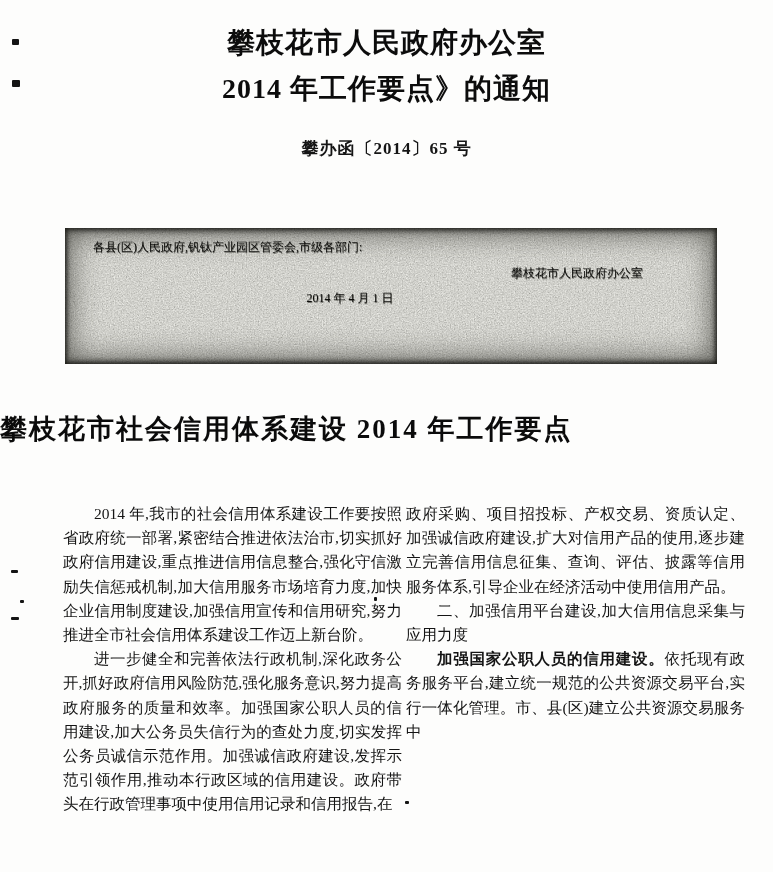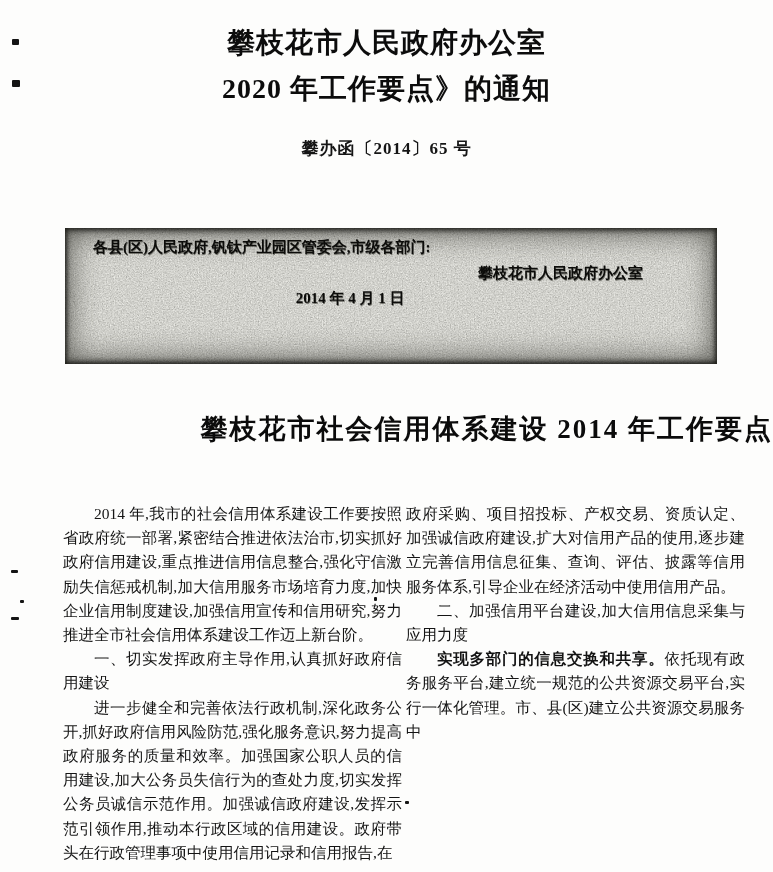--- a/index.html
+++ b/index.html
@@ -34,33 +34,33 @@
   .notice-edges {
     position: absolute; inset: 0; pointer-events: none;
     box-shadow: inset 0 0 28px 6px rgba(30,30,24,0.60),
                 inset 0 0 4px 1px rgba(10,10,8,0.75),
                 inset 0 3px 6px rgba(0,0,0,0.5),
                 inset 0 -3px 6px rgba(0,0,0,0.5);
   }
   .notice-content {
     position: relative; z-index: 2;
     padding: 7px 28px 0 28px;
-    font-size: 15px; line-height: 25.6px;
-    font-weight: 700; color: #0c0c0a;
+    font-size: 12px; line-height: 25.6px;
+    font-weight: 400; color: #0c0c0a;
     text-shadow: 0.6px 0.6px 0 rgba(45,45,38,0.55);
   }
   .notice-content p { margin: 0; }
   .notice-body { text-indent: 2em; }
   .notice-signer { text-align: right; padding-right: 46px; }
   .notice-date { text-align: center; padding-right: 82px; }
 
   
   .section-title {
     position: absolute; top: 410px; left: 0; width: 773px;
-    text-align: right;
+    text-align: left;
     font-size: 27px; font-weight: 700; letter-spacing: 2px;
     color: #0b0b0b; line-height: 38px;
   }
 
   
   .columns {
     position: absolute; top: 502px; left: 63px;
     width: 682px; height: 368px;
     display: flex; gap: 4px;
     overflow: hidden;
@@ -78,21 +78,21 @@
   .lead { font-weight: 700; }
 
   
   .speck { position: absolute; background: #141414; border-radius: 1px; }
 </style>
 </head>
 <body>
 
 <div class="header">
   <div class="title-line">攀枝花市人民政府办公室</div>
-  <div class="title-line">2020 年工作要点》的通知</div>
+  <div class="title-line">2014 年工作要点》的通知</div>
   <div class="doc-number">攀办函〔2014〕65 号</div>
 </div>
 
 <div class="notice-box">
   <svg class="notice-noise" xmlns="http://www.w3.org/2000/svg" width="652" height="136" preserveAspectRatio="none">
     <filter id="grainF" x="0" y="0" width="100%" height="100%">
       <feTurbulence type="fractalNoise" baseFrequency="0.75" numOctaves="3" seed="11" stitchTiles="stitch"></feTurbulence>
       <feColorMatrix type="matrix" values="0.33 0.33 0.33 0 0.14
                 0.33 0.33 0.33 0 0.14
                 0.32 0.32 0.32 0 0.12
@@ -106,27 +106,26 @@
     <p class="notice-signer">攀枝花市人民政府办公室</p>
     <p class="notice-date">2014 年 4 月 1 日</p>
   </div>
 </div>
 
 <div class="section-title">攀枝花市社会信用体系建设 2014 年工作要点</div>
 
 <div class="columns">
   <div class="col">
     <p>2014 年,我市的社会信用体系建设工作要按照省政府统一部署,紧密结合推进依法治市,切实抓好政府信用建设,重点推进信用信息整合,强化守信激励失信惩戒机制,加大信用服务市场培育力度,加快企业信用制度建设,加强信用宣传和信用研究,努力推进全市社会信用体系建设工作迈上新台阶。</p>
-    <p class="heading">一、切实发挥政府主导作用,认真抓好政府信用建设</p>
     <p>进一步健全和完善依法行政机制,深化政务公开,抓好政府信用风险防范,强化服务意识,努力提高政府服务的质量和效率。加强国家公职人员的信用建设,加大公务员失信行为的查处力度,切实发挥公务员诚信示范作用。加强诚信政府建设,发挥示范引领作用,推动本行政区域的信用建设。政府带头在行政管理事项中使用信用记录和信用报告,在</p>
   </div>
   <div class="col">
     <p class="cont">政府采购、项目招投标、产权交易、资质认定、加强诚信政府建设,扩大对信用产品的使用,逐步建立完善信用信息征集、查询、评估、披露等信用服务体系,引导企业在经济活动中使用信用产品。</p>
     <p class="heading">二、加强信用平台建设,加大信用信息采集与应用力度</p>
-    <p><span class="lead">实现多部门的信息交换和共享。</span><span>依托现有政务服务平台,建立统一规范的公共资源交易平台,实行一体化管理。市、县(区)建立公共资源交易服务中</span></p>
+    <p><span class="lead">加强国家公职人员的信用建设。</span><span>依托现有政务服务平台,建立统一规范的公共资源交易平台,实行一体化管理。市、县(区)建立公共资源交易服务中</span></p>
   </div>
 </div>
 
 <div class="speck" style="left:12px; top:39px; width:7px; height:6px;"></div>
 <div class="speck" style="left:12px; top:80px; width:8px; height:7px;"></div>
 <div class="speck" style="left:11px; top:570px; width:7px; height:3px;"></div>
 <div class="speck" style="left:20px; top:600px; width:4px; height:3px;"></div>
 <div class="speck" style="left:11px; top:617px; width:8px; height:3px;"></div>
 <div class="speck" style="left:374px; top:597px; width:3px; height:4px;"></div>
 <div class="speck" style="left:405px; top:801px; width:4px; height:3px;"></div>

